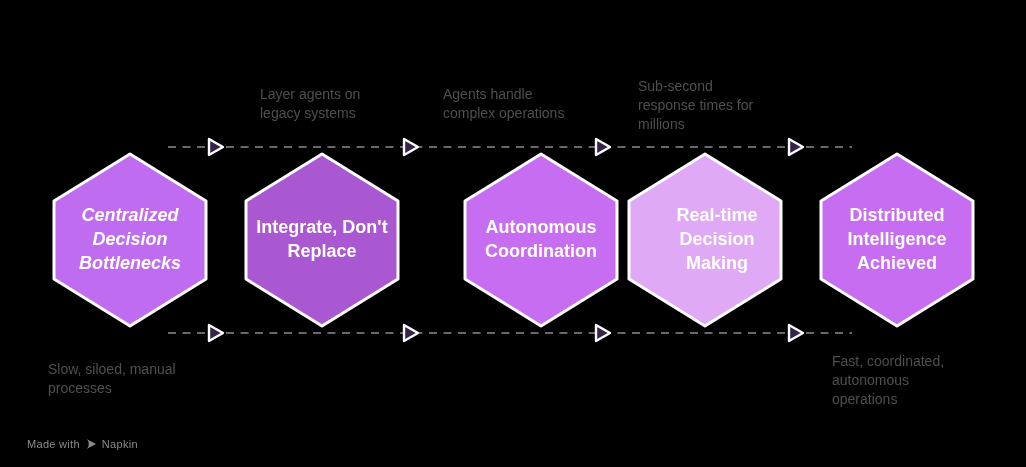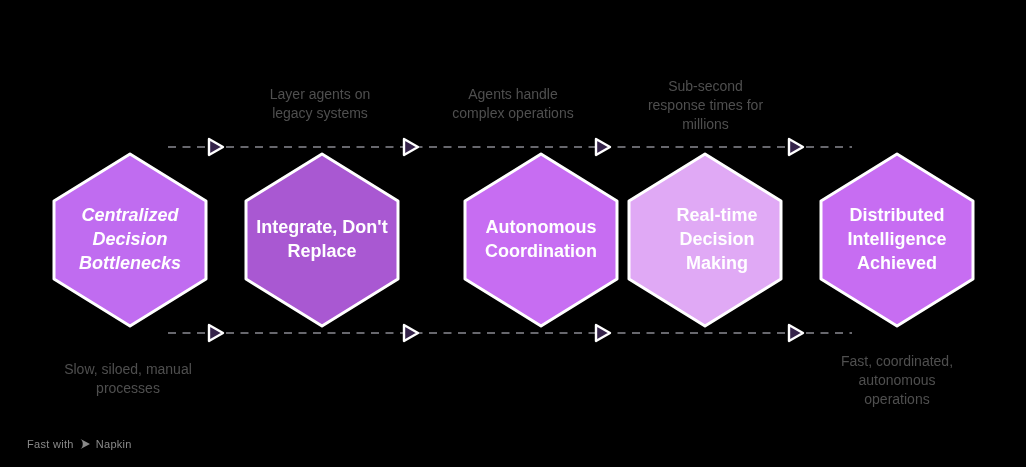--- a/index.html
+++ b/index.html
@@ -42,21 +42,21 @@
   .hex1 { left: 52px; font-style: italic; }  .hex1 .hex-label { max-width: 130px; }
   .hex2 { left: 244px; } .hex2 .hex-label { max-width: 140px; }
   .hex3 { left: 435px; margin-left: 28px; } .hex3 .hex-label { max-width: 150px; }
   .hex4 { left: 627px; padding-left: 24px; } .hex4 .hex-label { max-width: 110px; }
   .hex5 { left: 819px; } .hex5 .hex-label { max-width: 122px; }
 
   .note {
     position: absolute;
     color: var(--annotation-text);
     font-size: 14px; line-height: 19px;
-    text-align: center;
+    text-align: left;
   }
   .note-top-1 { left: 260px; top: 85px;  width: 120px; }
   .note-top-2 { left: 443px; top: 85px;  width: 140px; }
   .note-top-3 { left: 638px; top: 77px;  width: 135px; }
   .note-bot-1 { left: 48px;  top: 360px; width: 160px; }
   .note-bot-2 { left: 832px; top: 352px; width: 130px; }
 
   .footer {
     position: absolute; left: 27px; top: 438px;
     display: flex; align-items: center; gap: 5px;
@@ -121,20 +121,20 @@
     <div class="hex-label">Distributed Intelligence Achieved</div>
   </div>
 
   <div class="note note-top-1">Layer agents on legacy systems</div>
   <div class="note note-top-2">Agents handle complex operations</div>
   <div class="note note-top-3">Sub-second response times for millions</div>
   <div class="note note-bot-1">Slow, siloed, manual processes</div>
   <div class="note note-bot-2">Fast, coordinated, autonomous operations</div>
 
   <div class="footer">
-    <span>Fast with</span>
+    <span>Made with</span>
     <svg width="12" height="12" viewBox="0 0 12 12">
       <path d="M1.5 1 C4.5 3 4.5 9 1.5 11 L11 6 Z" style="fill:var(--footer-text)"></path>
     </svg>
     <span class="brand">Napkin</span>
   </div>
 
 </div>
 
 </body></html>

